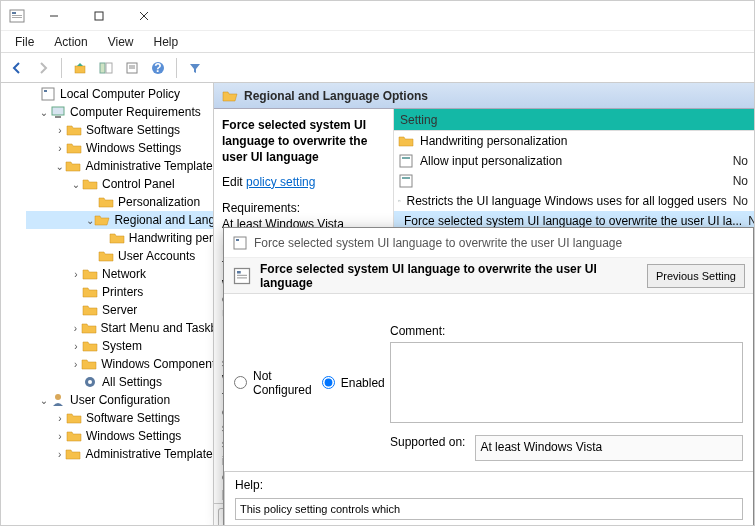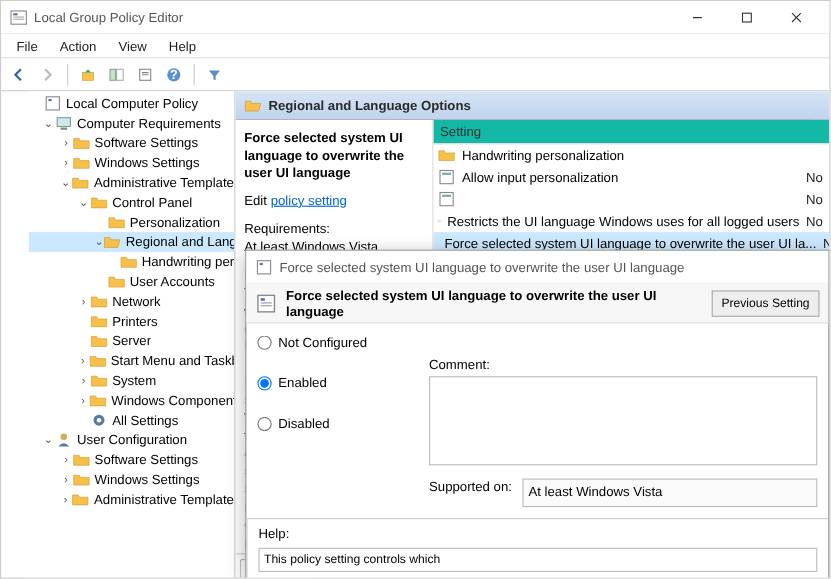--- a/index.html
+++ b/index.html
@@ -45,21 +45,21 @@
 .tabs .tab { border: 1px solid #bbb; border-bottom: none; padding: 2px 10px; font-size: 11px; background: #f4f4f4; border-radius: 3px 3px 0 0; margin-right:-1px;}
 .tabs .tab.active { background: #fff; }
 
 
 .dialog { position: absolute; left: 222px; top: 226px; width: 531px; height: 300px; background: #fff; border: 1px solid #888; box-shadow: 0 4px 16px rgba(0,0,0,.3); display:flex; flex-direction:column; }
 .dialog .dlg-title { height: 30px; display:flex; align-items:center; padding:0 8px; gap:6px; color:#555; border-bottom:1px solid #eee; background:#fff;}
 .dialog .dlg-head { height: 36px; display:flex; align-items:center; padding:0 8px; gap:8px; border-bottom:1px solid #ddd; background:#f7f7f7;}
 .dialog .dlg-head .name { font-weight:bold; flex:1; font-size: 12px;}
 .dialog .dlg-head button { height:24px; padding:0 8px; font-size:11px; background:#eee; border:1px solid #aaa;}
 .dialog .dlg-body { flex:1; display:flex; padding:10px; gap:16px; }
-.dialog .radio-col { width: 140px; display:flex; flex-direction:column; gap:23px; }
+.dialog .radio-col { width: 140px; display:flex; flex-direction:row; gap:10px; }
 .dialog .radio-row { display:flex; align-items:center; gap:6px; }
 .dialog .radio-row input { margin:0; }
 .dialog .right-col { flex:1; display:flex; flex-direction:column; gap:4px;margin-top:20px; }
 .dialog .comment-box { flex:1; border:1px solid #bbb; min-height:50px; background:#fff; }
 .dialog .supp-row { display:flex; align-items:flex-start; gap:10px; margin-top:8px;}
 .dialog .supp-row .supp-val { flex:1; border:1px solid #bbb; padding:4px; min-height:26px; background:#fafafa; font-size:12px;}
 .dialog .lower { border-top:1px solid #ccc; display:flex; }
 .dialog .lower .col { flex:1; padding:6px 10px; }
 .dialog .lower .col.r { border-left:1px solid #ccc; }
 .dialog .help-box { border:1px solid #bbb; margin-top:6px; padding:4px; font-size:11px; min-height:20px; background:#fff;}
@@ -71,21 +71,20 @@
 </head>
 <body>
 
 <div class="titlebar">
   <svg class="icon" viewBox="0 0 16 16">
       <rect x="1" y="2" width="14" height="12" class="policy-icon" fill="#fff" stroke="#888"></rect>
       <rect x="3" y="4" width="4" height="2" fill="#5b7aa0"></rect>
       <rect x="3" y="7" width="10" height="1" fill="#aaa"></rect>
       <rect x="3" y="9" width="10" height="1" fill="#aaa"></rect>
     </svg>
-  <span class="title">Local Group Policy Editor</span>
   <div class="winbtn">
       <svg viewBox="0 0 10 10">
         <line x1="1" y1="5" x2="9" y2="5" stroke="#333"></line>
       </svg>
     </div>
   <div class="winbtn">
       <svg viewBox="0 0 10 10">
         <rect x="1" y="1" width="8" height="8" fill="none" stroke="#333"></rect>
       </svg>
     </div>

